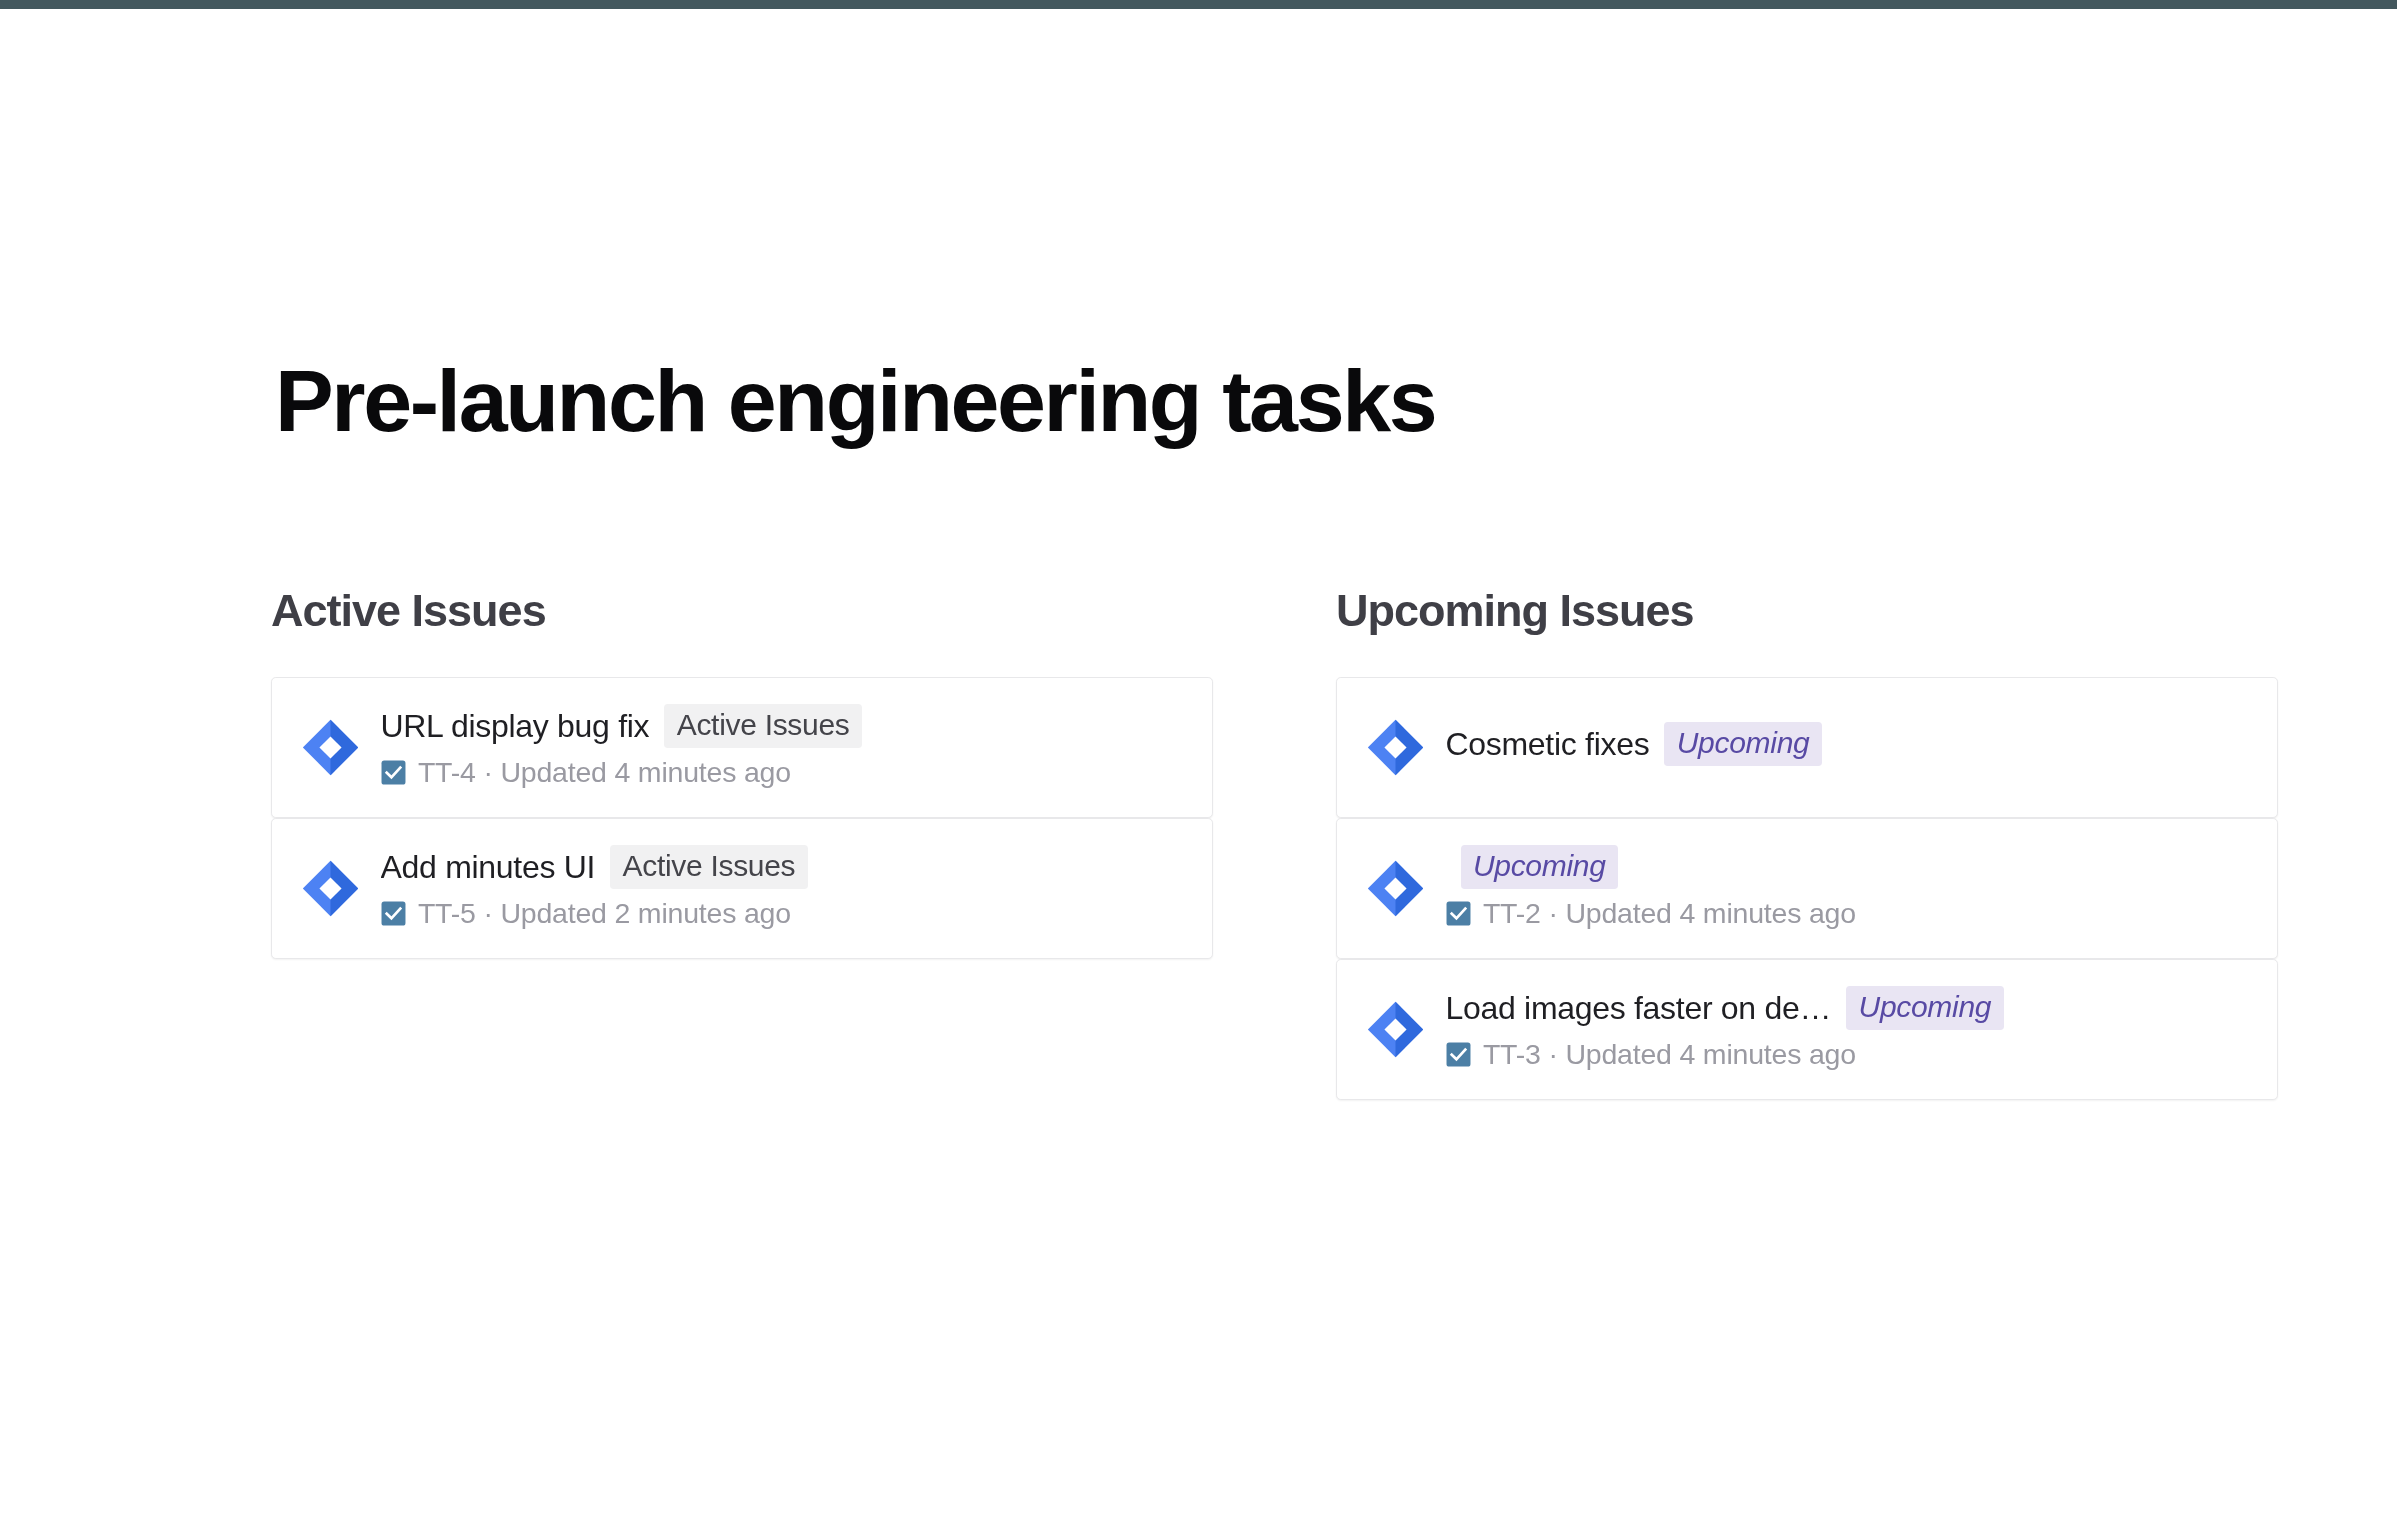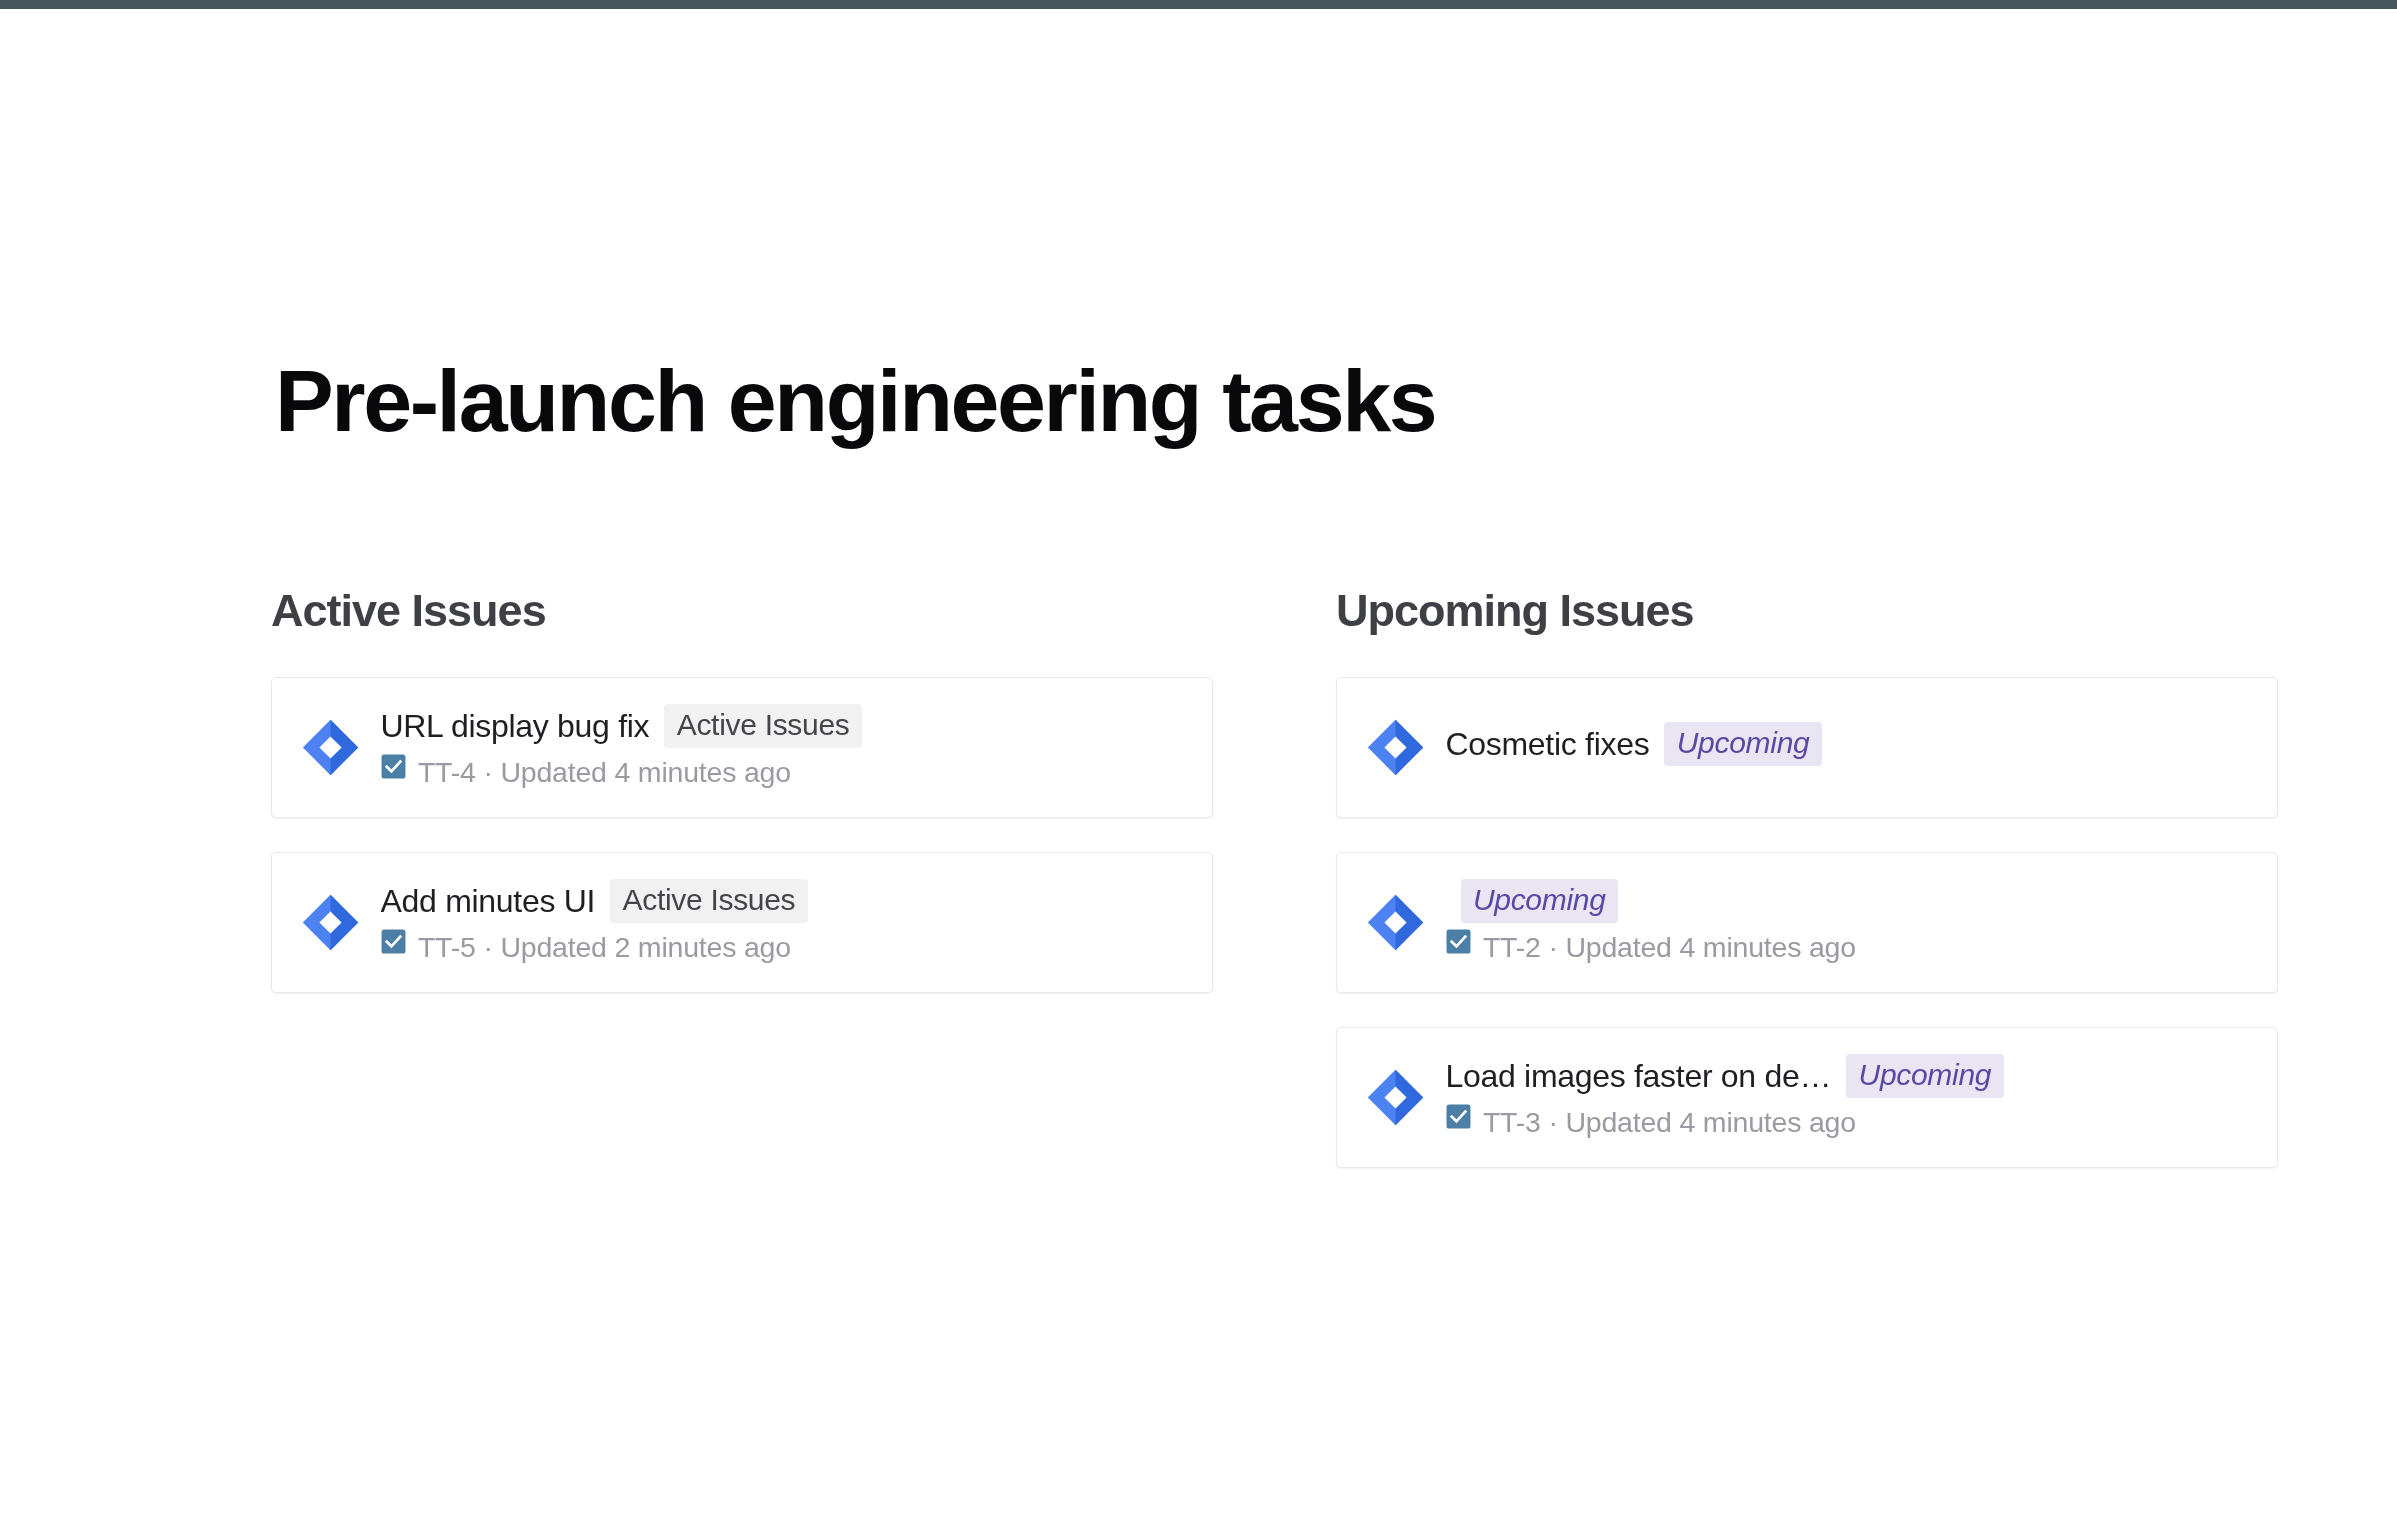--- a/index.html
+++ b/index.html
@@ -60,21 +60,20 @@
     color: #3f3f46;
     margin: 0 0 40px 0;
     white-space: nowrap;
   }
 
   .card {
     position: relative;
     box-sizing: border-box;
     width: 100%;
     height: 141px;
-    margin-bottom: 34px;
     background: #ffffff;
     border: 1px solid #e8e8ea;
     border-radius: 4.8px;
     box-shadow: 0 1px 1.9px rgba(16,16,20,0.055);
     display: flex;
     align-items: center;
     padding: 0 25px 0 28.5px;
     overflow: hidden;
   }
 
@@ -128,20 +127,21 @@
     color: #44444a;
   }
   .badge.purple {
     background: #e9e5f3;
     color: #584aa4;
     font-style: italic;
   }
 
   .card-row-bottom {
     display: flex;
+    align-items: center;
     min-width: 0;
   }
 
   .check-icon {
     flex: 0 0 auto;
     width: 25px;
     height: 25px;
     margin-right: 12.4px;
     display: block;
   }

